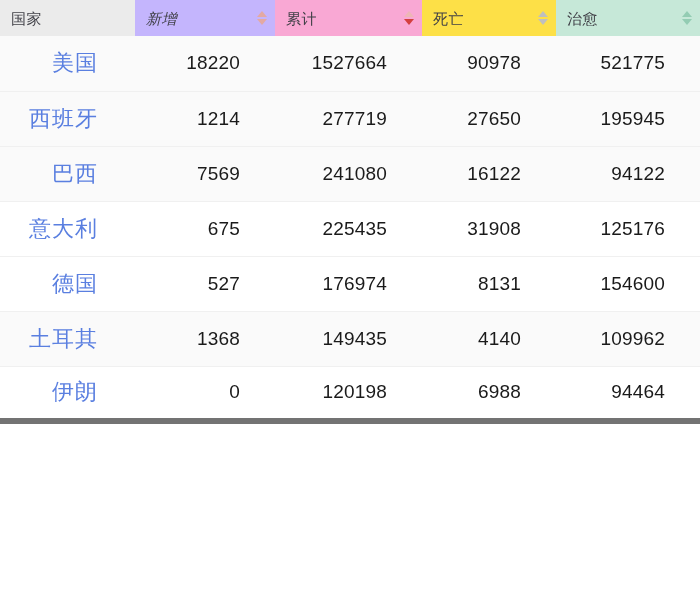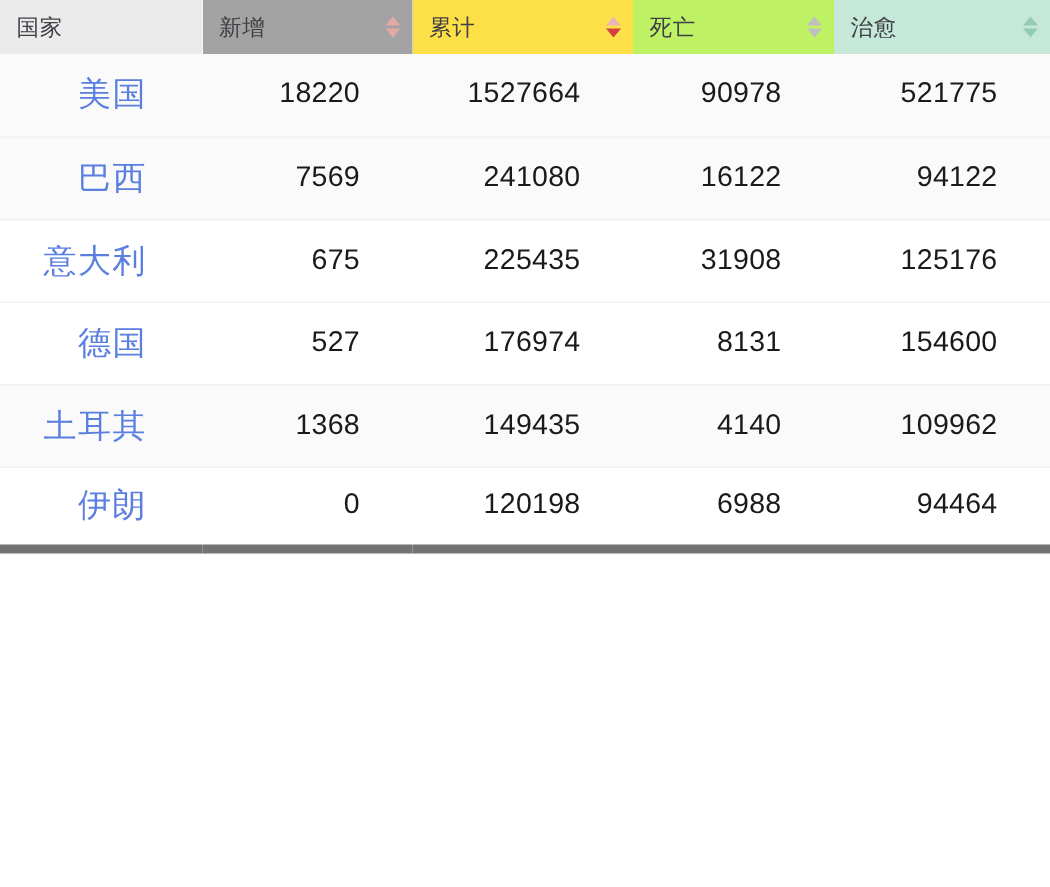--- a/index.html
+++ b/index.html
@@ -61,23 +61,23 @@
   }
 
   .th-label {
     white-space: nowrap;
     line-height: 1;
     letter-spacing: 0.5px;
   }
 
   
   th.h-country { background: #ebebeb; }
-  th.h-new     { background: #a3a3a3; }
-  th.h-total   { background: #fde047; }
-  th.h-death   { background: #bef264; }
+  th.h-new     { background: #c4b5fd; font-style: italic; }
+  th.h-total   { background: #f9a8d4; }
+  th.h-death   { background: #fde047; }
   th.h-cured   { background: #c6e8d8; }
 
   
   .sort-caret {
     display: inline-flex;
     flex-direction: column;
     align-items: center;
     justify-content: center;
     width: 12px;
     height: 20px;
@@ -205,20 +205,27 @@
 
     <tbody id="table-body">
         <tr class="odd">
           <td class="country-cell"><span class="country-link">美国</span></td>
           <td>18220</td>
           <td>1527664</td>
           <td>90978</td>
           <td>521775</td>
         </tr>
         <tr class="odd">
+          <td class="country-cell"><span class="country-link">西班牙</span></td>
+          <td>1214</td>
+          <td>277719</td>
+          <td>27650</td>
+          <td>195945</td>
+        </tr>
+        <tr class="odd">
           <td class="country-cell"><span class="country-link">巴西</span></td>
           <td>7569</td>
           <td>241080</td>
           <td>16122</td>
           <td>94122</td>
         </tr>
         <tr class="even">
           <td class="country-cell"><span class="country-link">意大利</span></td>
           <td>675</td>
           <td>225435</td>

